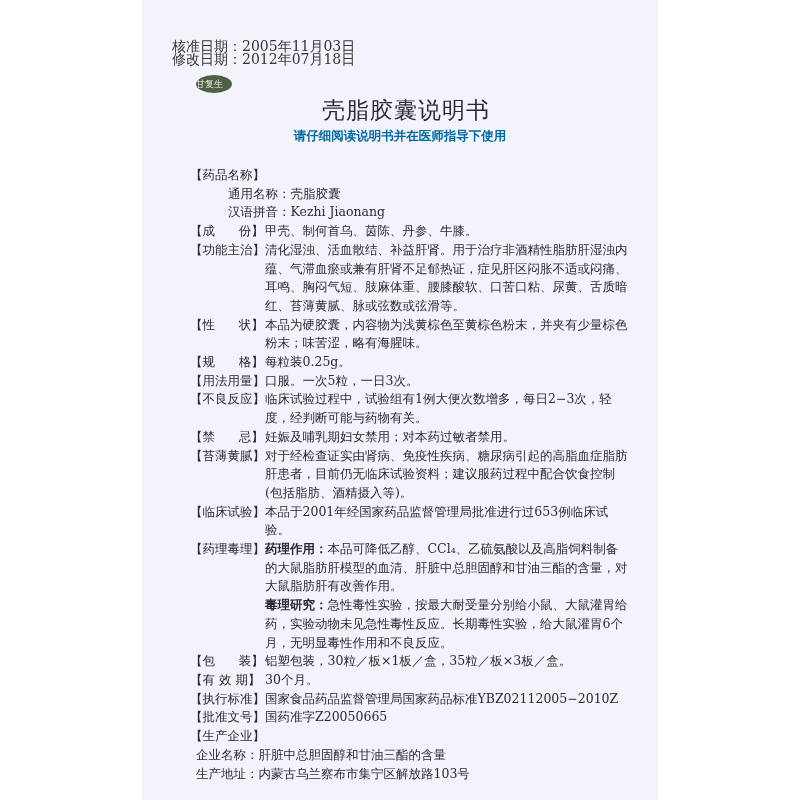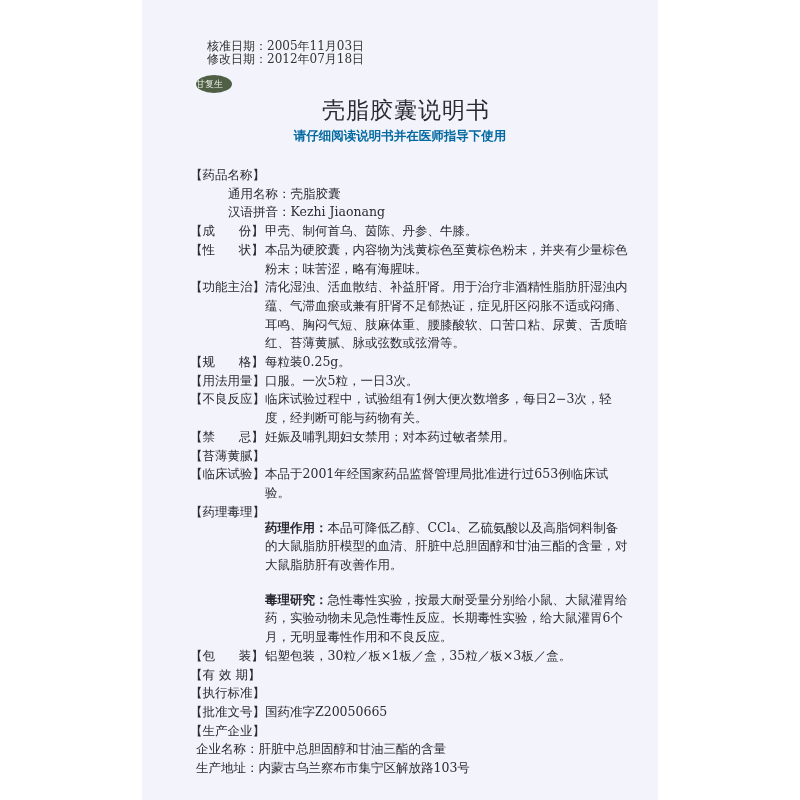--- a/index.html
+++ b/index.html
@@ -9,21 +9,21 @@
     font-family: "DejaVu Serif", "Liberation Serif", serif;
     color: #2a2a30;
     position: relative;
   }
   .paper {
     position: absolute; left: 142px; top: 0; width: 516px; height: 800px;
     background: #f3f3fb;
   }
   .dates {
     position: absolute; left: 172px; top: 40px;
-    font-size: 12px; line-height: 13px; color: #333; margin-left: 35px;
+    font-size: 14px; line-height: 13px; color: #333;
   }
   .logo {
     position: absolute; left: 196px; top: 75px; width: 36px; height: 18px;
     border-radius: 50%; background: #4f5f45;
     color: #e9efe2; font-size: 9px; line-height: 18px; text-align: left;
     font-family: "DejaVu Sans", sans-serif;
   }
   .title {
     position: absolute; left: 0; right: 0; top: 95px; text-align: center;
     font-family: "DejaVu Sans", "Liberation Sans", sans-serif;
@@ -35,21 +35,21 @@
   }
   .body {
     position: absolute; left: 190px; top: 166px; width: 440px;
     font-size: 12.5px; line-height: 18.7px;
   }
   .row { display: flex; }
   .lbl { width: 75px; flex: none; white-space: pre; }
   .val { flex: 1; }
   .sub { padding-left: 38px; white-space: pre; }
   .sub2 { padding-left: 6px; }
-  .para { display: block; margin-top: 16px; }
+  .para { display: block; }
   .bold { font-weight: bold; }
 </style>
 </head>
 <body>
 
 <div class="paper"></div>
 
 <div class="dates">
   <div>核准日期：2005年11月03日</div>
   <div>修改日期：2012年07月18日</div>
@@ -65,66 +65,69 @@
     <span class="lbl">【药品名称】</span>
   </div>
   <div class="sub">通用名称：壳脂胶囊</div>
   <div class="sub">汉语拼音：Kezhi Jiaonang</div>
 
   <div class="row">
     <span class="lbl">【成      份】</span>
     <span class="val">甲壳、制何首乌、茵陈、丹参、牛膝。</span>
   </div>
   <div class="row">
+    <span class="lbl">【功能主治】</span>
+    <span class="val">清化湿浊、活血散结、补益肝肾。用于治疗非酒精性脂肪肝湿浊内蕴、气滞血瘀或兼有肝肾不足郁热证，症见肝区闷胀不适或闷痛、耳鸣、胸闷气短、肢麻体重、腰膝酸软、口苦口粘、尿黄、舌质暗红、苔薄黄腻、脉或弦数或弦滑等。</span>
+  </div>
+  <div class="row">
     <span class="lbl">【性      状】</span>
     <span class="val">本品为硬胶囊，内容物为浅黄棕色至黄棕色粉末，并夹有少量棕色粉末；味苦涩，略有海腥味。</span>
-  </div>
-  <div class="row">
-    <span class="lbl">【功能主治】</span>
-    <span class="val">清化湿浊、活血散结、补益肝肾。用于治疗非酒精性脂肪肝湿浊内蕴、气滞血瘀或兼有肝肾不足郁热证，症见肝区闷胀不适或闷痛、耳鸣、胸闷气短、肢麻体重、腰膝酸软、口苦口粘、尿黄、舌质暗红、苔薄黄腻、脉或弦数或弦滑等。</span>
   </div>
   <div class="row">
     <span class="lbl">【规      格】</span>
     <span class="val">每粒装0.25g。</span>
   </div>
   <div class="row">
     <span class="lbl">【用法用量】</span>
     <span class="val">口服。一次5粒，一日3次。</span>
   </div>
   <div class="row">
     <span class="lbl">【不良反应】</span>
     <span class="val">临床试验过程中，试验组有1例大便次数增多，每日2−3次，轻度，经判断可能与药物有关。</span>
   </div>
   <div class="row">
     <span class="lbl">【禁      忌】</span>
     <span class="val">妊娠及哺乳期妇女禁用；对本药过敏者禁用。</span>
   </div>
   <div class="row">
     <span class="lbl">【苔薄黄腻】</span>
+    <span class="val">对于经检查证实由肾病、免疫性疾病、糖尿病引起的高脂血症脂肪肝患者，目前仍无临床试验资料；建议服药过程中配合饮食控制(包括脂肪、酒精摄入等)。</span>
   </div>
   <div class="row">
     <span class="lbl">【临床试验】</span>
     <span class="val">本品于2001年经国家药品监督管理局批准进行过653例临床试验。</span>
   </div>
   <div class="row">
     <span class="lbl">【药理毒理】</span>
     <span class="val">
       <span class="para"><span class="bold">药理作用：</span><span>本品可降低乙醇、CCl₄、乙硫氨酸以及高脂饲料制备的大鼠脂肪肝模型的血清、肝脏中总胆固醇和甘油三酯的含量，对大鼠脂肪肝有改善作用。</span></span>
       <span class="para"><span class="bold">毒理研究：</span><span>急性毒性实验，按最大耐受量分别给小鼠、大鼠灌胃给药，实验动物未见急性毒性反应。长期毒性实验，给大鼠灌胃6个月，无明显毒性作用和不良反应。</span></span>
     </span>
   </div>
   <div class="row">
     <span class="lbl">【包      装】</span>
     <span class="val">铝塑包装，30粒／板×1板／盒，35粒／板×3板／盒。</span>
   </div>
   <div class="row">
     <span class="lbl">【有 效 期】</span>
+    <span class="val">30个月。</span>
   </div>
   <div class="row">
     <span class="lbl">【执行标准】</span>
+    <span class="val">国家食品药品监督管理局国家药品标准YBZ02112005−2010Z</span>
   </div>
   <div class="row">
     <span class="lbl">【批准文号】</span>
     <span class="val">国药准字Z20050665</span>
   </div>
   <div class="row">
     <span class="lbl">【生产企业】</span>
   </div>
   <div class="sub sub2">企业名称：肝脏中总胆固醇和甘油三酯的含量</div>
   <div class="sub sub2">生产地址：内蒙古乌兰察布市集宁区解放路103号</div>

